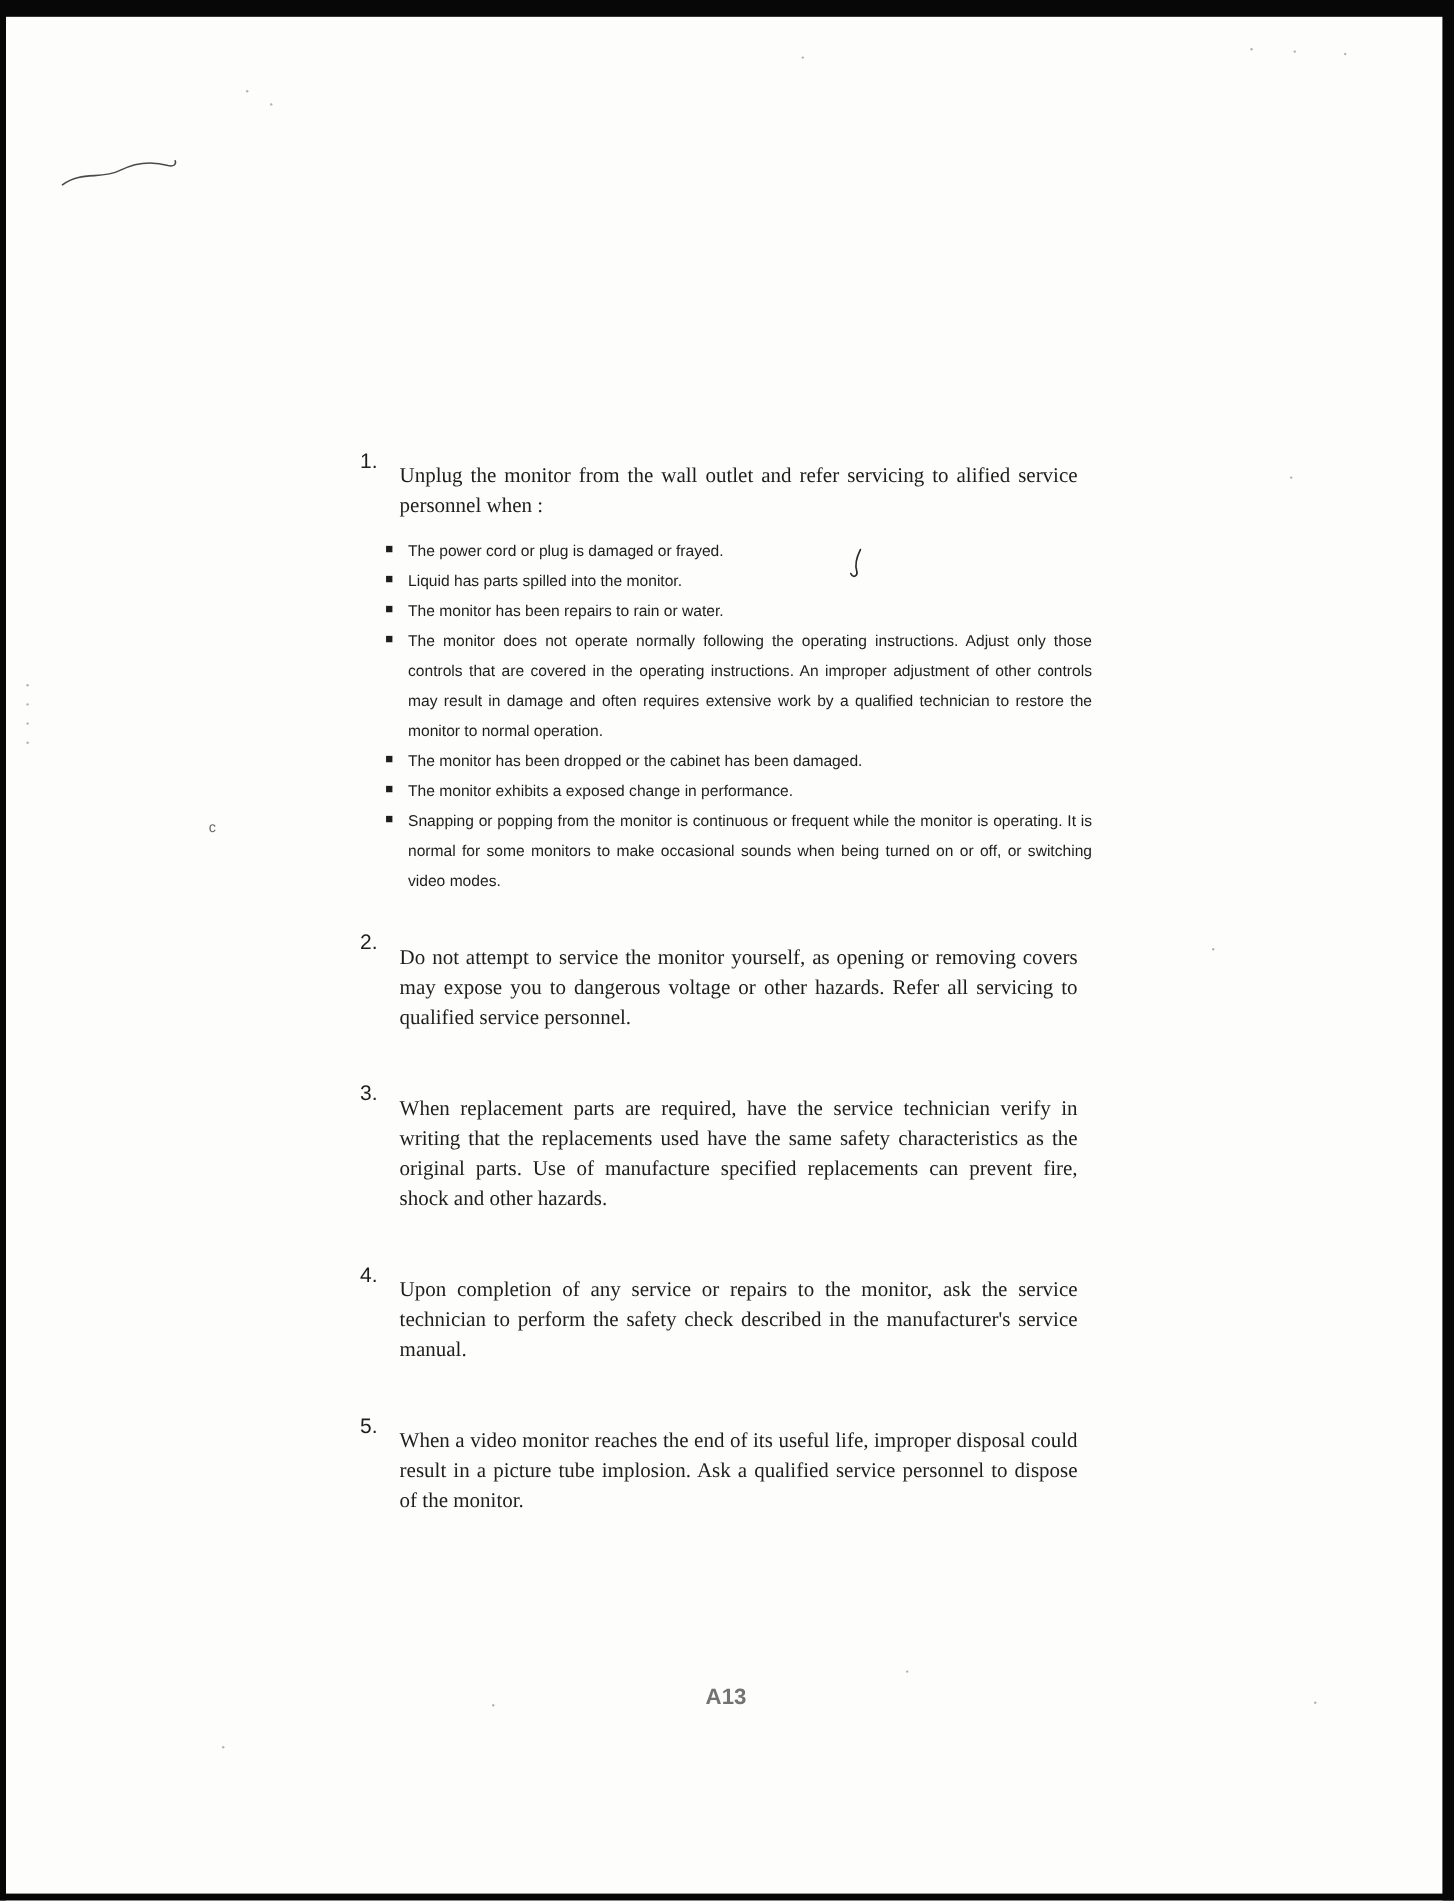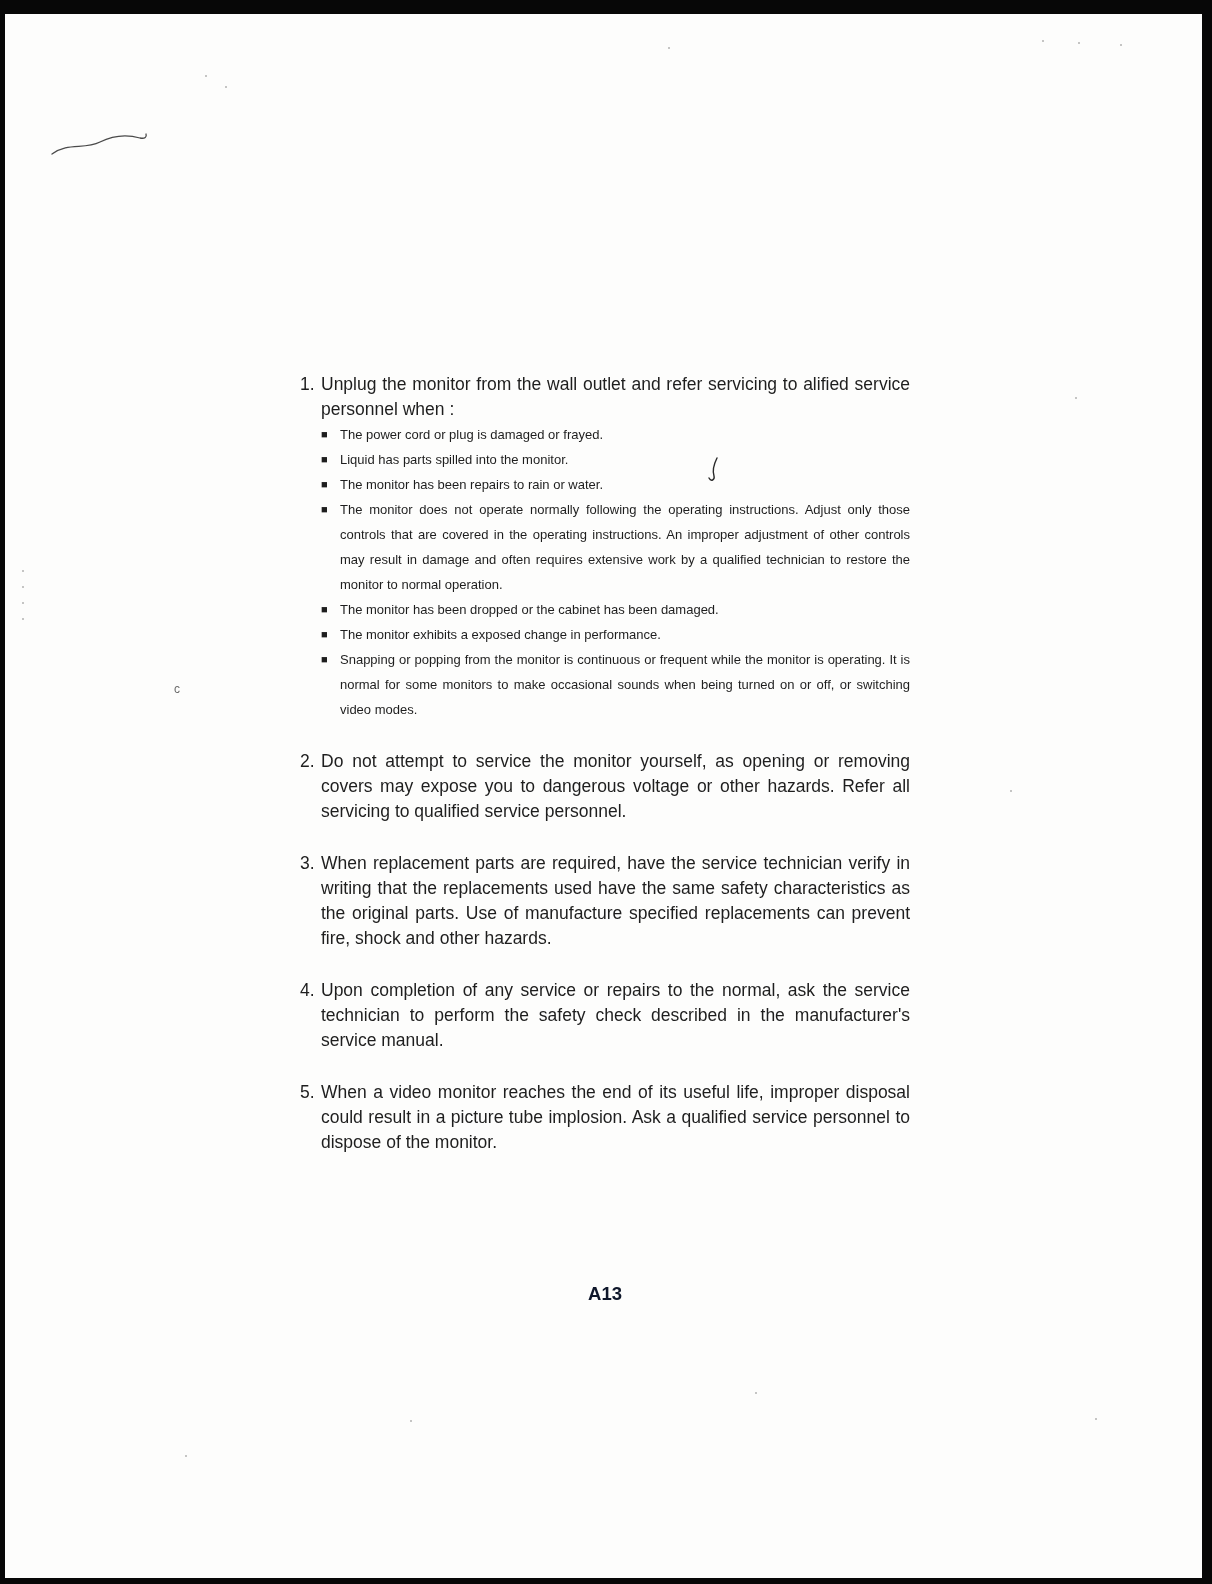--- a/index.html
+++ b/index.html
@@ -40,24 +40,25 @@
 
   .item { display: flex; margin-bottom: 27px; }
   .num {
     flex: 0 0 21px;
     width: 21px;
     font-size: 17.5px;
     line-height: 25px;
   }
   .item-body { flex: 1; min-width: 0; }
   .item-text {
-    margin: 0;
+    margin: 12px;
     font-size: 17.5px;
     line-height: 25px;
     text-align: justify;
+    font-family: Liberation Serif, serif;
   }
 
   .bullets { margin-top: 0; }
   .bullet-row { display: flex; }
   .sq {
     flex: 0 0 19px;
     width: 19px;
     font-size: 11px;
     line-height: 25px;
   }
@@ -68,21 +69,21 @@
     font-size: 13px;
     line-height: 25px;
     text-align: justify;
   }
 
   .page-num {
     margin-top: 128px;
     text-align: center;
     font-size: 18.5px;
     font-weight: bold;
-    color: #0f172a;
+    color: #737373;
   }
 
   
   .speck {
     position: absolute;
     width: 2px; height: 2px;
     background: #8a8a8a;
     border-radius: 50%;
     opacity: 0.65;
   }
@@ -179,21 +180,21 @@
     <div class="item">
       <span class="num">3.</span>
       <div class="item-body">
         <p class="item-text">When replacement parts are required, have the service technician verify in writing that the replacements used have the same safety characteristics as the original parts. Use of manufacture specified replacements can prevent fire, shock and other hazards.</p>
       </div>
     </div>
 
     <div class="item">
       <span class="num">4.</span>
       <div class="item-body">
-        <p class="item-text">Upon completion of any service or repairs to the normal, ask the service technician to perform the safety check described in the manufacturer's service manual.</p>
+        <p class="item-text">Upon completion of any service or repairs to the monitor, ask the service technician to perform the safety check described in the manufacturer's service manual.</p>
       </div>
     </div>
 
     <div class="item">
       <span class="num">5.</span>
       <div class="item-body">
         <p class="item-text">When a video monitor reaches the end of its useful life, improper disposal could result in a picture tube implosion. Ask a qualified service personnel to dispose of the monitor.</p>
       </div>
     </div>
 

